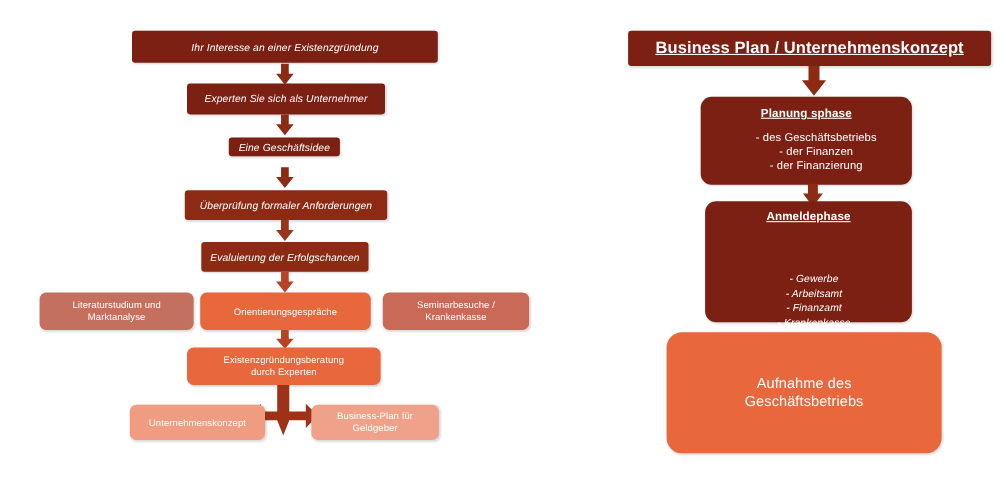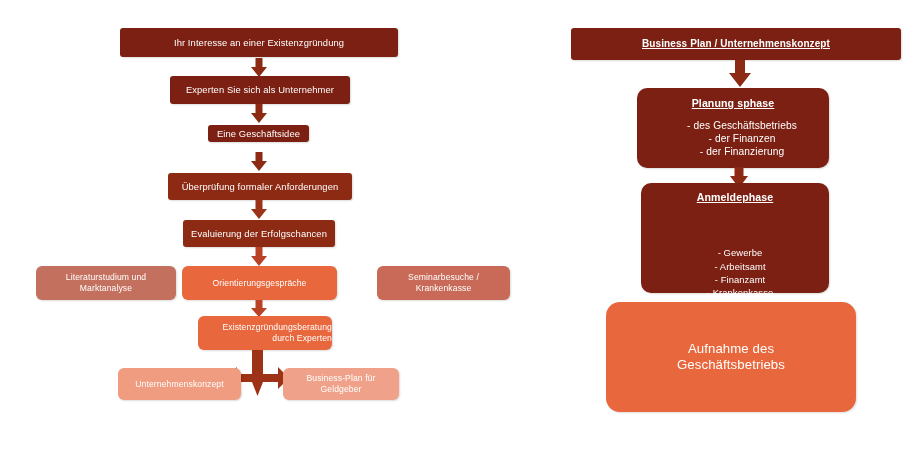--- a/index.html
+++ b/index.html
@@ -32,36 +32,36 @@
     line-height: 1.25;
     letter-spacing: .1px;
   }
   .box .ln { display: block; }
 
   
   .fill-dark   { background: #7b2012; }
   .fill-dark2  { background: #8c2a14; }
   .fill-orange { background: #e8673c; }
   .fill-rose   { background: #c4705f; }
-  .fill-rose2  { background: #c86a57; margin-left: 29px; }
+  .fill-rose2  { background: #c86a57; }
   .fill-pink   { background: #ef9c80; }
   .fill-pink2  { background: #f0a189; }
 
   .r-sm { border-radius: 3px; }
   .r-md { border-radius: 6px; }
   .r-lg { border-radius: 10px; }
   .r-xl { border-radius: 14px; }
 
   .shadow-soft { box-shadow: 1px 1px 2px rgba(0,0,0,.14); }
 
   
   .t-10  { font-size: 8.6px; }
-  .t-11  { font-size: 9.4px; }
+  .t-11  { font-size: 9.4px; font-style: italic; }
   .t-12  { font-size: 10.2px; }
-  .t-head{ font-size: 10px; font-weight: bold; text-align: right; }
+  .t-head{ font-size: 15px; font-weight: bold; text-align: right; }
   .t-sub { font-size: 10.6px; font-weight: bold; }
   .t-big { font-size: 13.2px; }
   .u     { text-decoration: underline; }
 
   
   .box.listbox {
     justify-content: flex-start;
     align-items: stretch;
   }
   .listbox .title {
@@ -153,21 +153,21 @@
     <span class="ln">Seminarbesuche /</span>
     <span class="ln">Krankenkasse</span>
   </div>
 
   <span class="arrow" style="left:248px; top:300px;">
     <svg width="22" height="18" viewBox="0 0 22 18">
       <polygon points="7.5,0 14.5,0 14.5,8 19,8 11,17 3,8 7.5,8" fill="#b94226"></polygon>
     </svg>
   </span>
 
-  <div class="box fill-orange r-md shadow-soft t-10" style="left:198px; top:316px; width:134px; height:34px;align-items:flex-end;">
+  <div class="box fill-orange r-md shadow-soft t-10" style="left:170px; top:316px; width:176px; height:34px;">
     <span class="ln">Existenzgründungsberatung</span>
     <span class="ln">durch Experten</span>
   </div>
 
   <span class="arrow" style="left:226px; top:350px;">
     <svg width="63" height="48" viewBox="0 0 63 48">
       <polygon points="26,0 37,0 37,24 52,24 52,17 63,28 52,39 52,32 37,32 31.5,46 26,32 11,32 11,39 0,28 11,17 11,24 26,24" fill="#9e3216"></polygon>
     </svg>
   </span>
 

